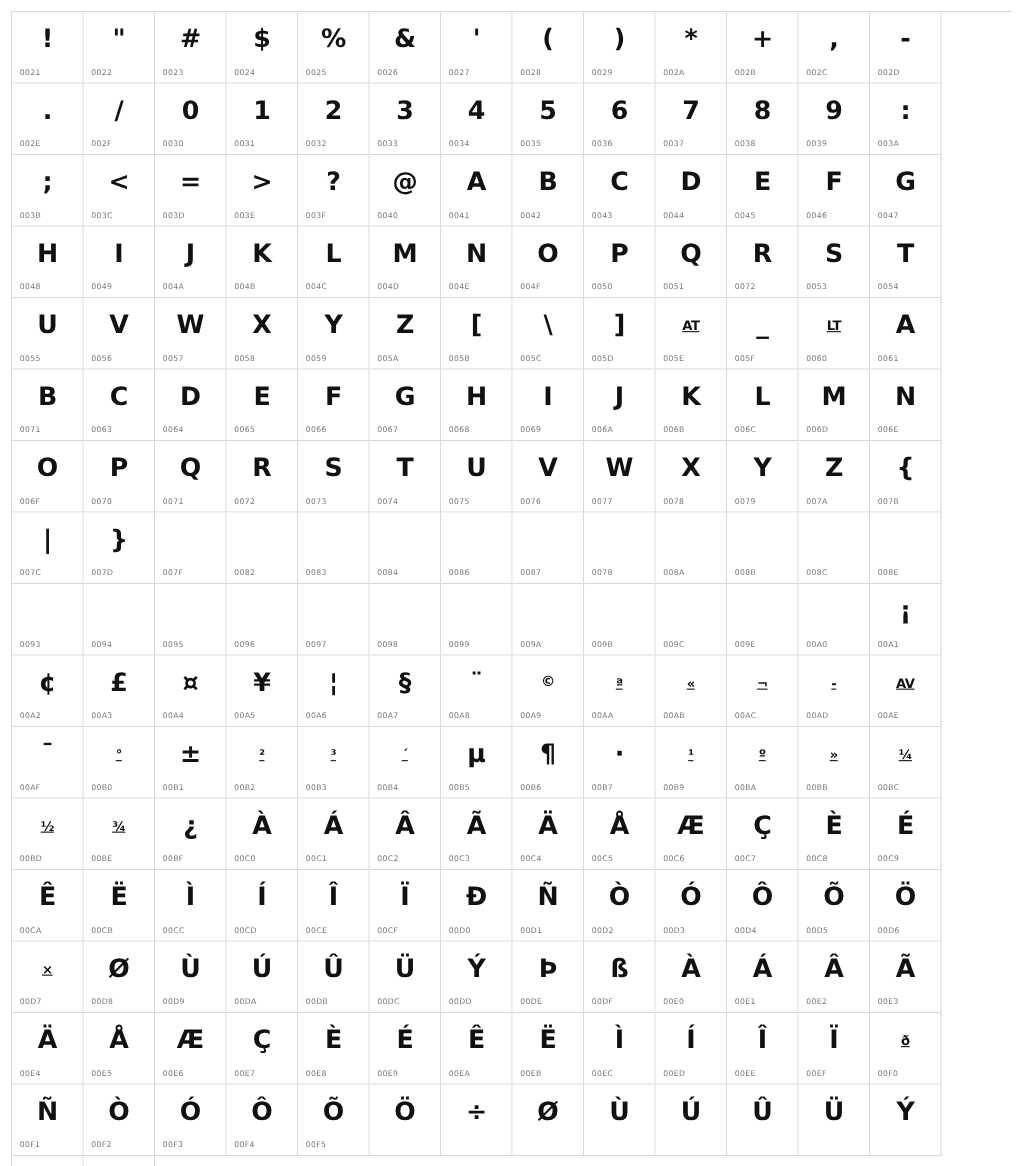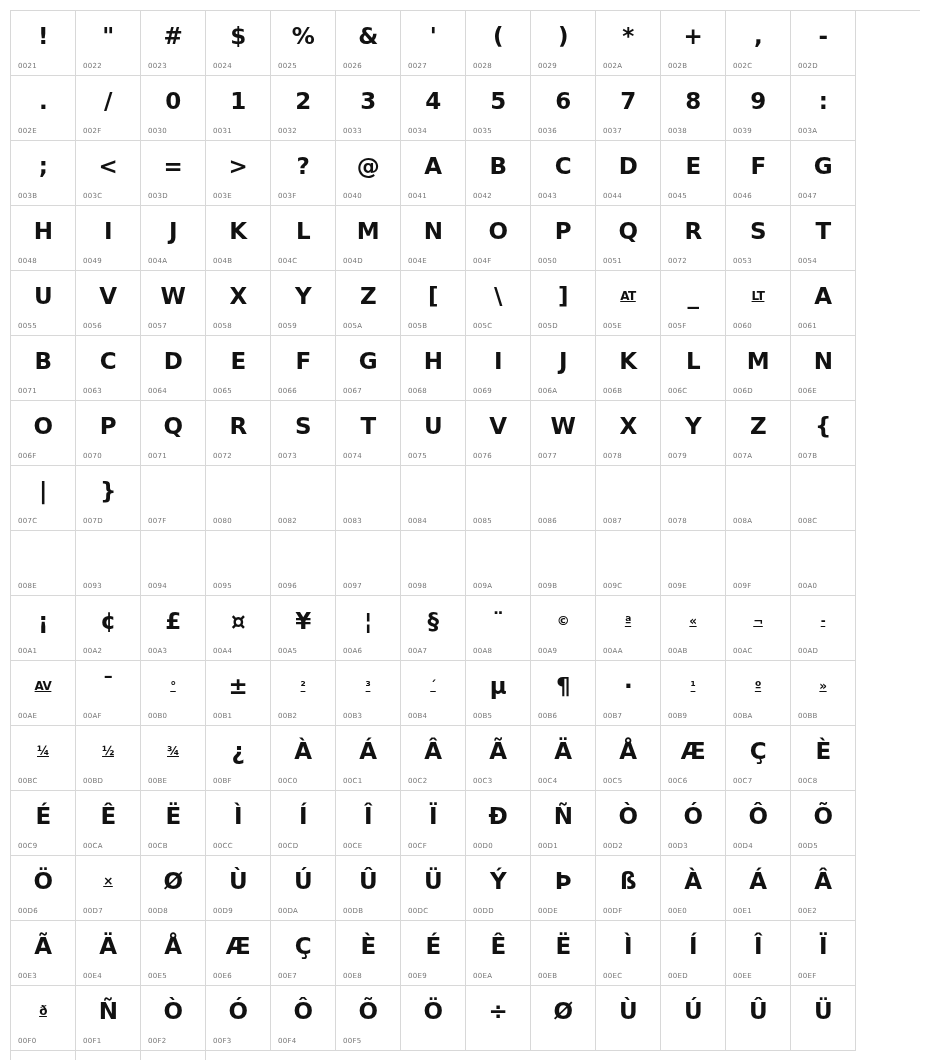--- a/index.html
+++ b/index.html
@@ -442,56 +442,52 @@
     <div class="cell">
       <div class="glyph">}</div>
       <div class="code">007D</div>
     </div>
     <div class="cell empty">
       <div class="glyph"></div>
       <div class="code">007F</div>
     </div>
     <div class="cell empty">
       <div class="glyph"></div>
-      <div class="code">0080</div>
-    </div>
-    <div class="cell empty">
-      <div class="glyph"></div>
       <div class="code">0082</div>
     </div>
     <div class="cell empty">
       <div class="glyph"></div>
       <div class="code">0083</div>
     </div>
     <div class="cell empty">
       <div class="glyph"></div>
       <div class="code">0084</div>
     </div>
     <div class="cell empty">
       <div class="glyph"></div>
-      <div class="code">0085</div>
-    </div>
-    <div class="cell empty">
-      <div class="glyph"></div>
       <div class="code">0086</div>
     </div>
     <div class="cell empty">
       <div class="glyph"></div>
       <div class="code">0087</div>
     </div>
     <div class="cell empty">
       <div class="glyph"></div>
       <div class="code">0078</div>
     </div>
     <div class="cell empty">
       <div class="glyph"></div>
       <div class="code">008A</div>
     </div>
     <div class="cell empty">
       <div class="glyph"></div>
+      <div class="code">008B</div>
+    </div>
+    <div class="cell empty">
+      <div class="glyph"></div>
       <div class="code">008C</div>
     </div>
     <div class="cell empty">
       <div class="glyph"></div>
       <div class="code">008E</div>
     </div>
     <div class="cell empty">
       <div class="glyph"></div>
       <div class="code">0093</div>
     </div>
@@ -510,37 +506,37 @@
     <div class="cell empty">
       <div class="glyph"></div>
       <div class="code">0097</div>
     </div>
     <div class="cell empty">
       <div class="glyph"></div>
       <div class="code">0098</div>
     </div>
     <div class="cell empty">
       <div class="glyph"></div>
+      <div class="code">0099</div>
+    </div>
+    <div class="cell empty">
+      <div class="glyph"></div>
       <div class="code">009A</div>
     </div>
     <div class="cell empty">
       <div class="glyph"></div>
       <div class="code">009B</div>
     </div>
     <div class="cell empty">
       <div class="glyph"></div>
       <div class="code">009C</div>
     </div>
     <div class="cell empty">
       <div class="glyph"></div>
       <div class="code">009E</div>
-    </div>
-    <div class="cell empty">
-      <div class="glyph"></div>
-      <div class="code">009F</div>
     </div>
     <div class="cell empty">
       <div class="glyph"></div>
       <div class="code">00A0</div>
     </div>
     <div class="cell">
       <div class="glyph">¡</div>
       <div class="code">00A1</div>
     </div>
     <div class="cell">

